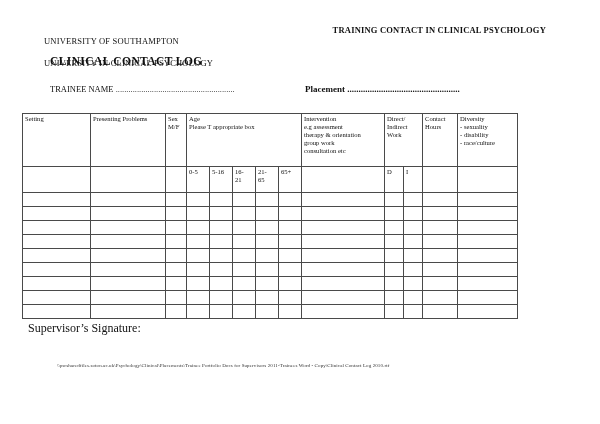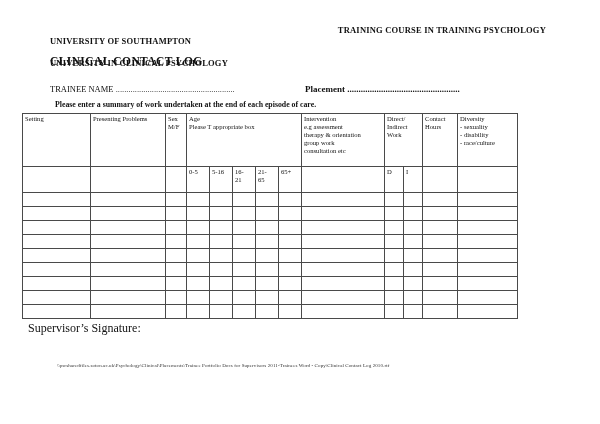--- a/index.html
+++ b/index.html
@@ -6,22 +6,22 @@
   .page {
     position: relative;
     width: 600px;
     height: 424px;
     background: #ffffff;
     font-family: "Liberation Serif", "DejaVu Serif", serif;
     color: #111;
     overflow: hidden;
   }
   .hdr-left {
-    position: absolute; left: 50px; top: 25px;
-    font-size: 8.5px; font-weight: bold; line-height: 11px;
+    position: absolute; left: 44px; top: 25px;
+    font-size: 8.5px; font-weight: normal; line-height: 11px;
     letter-spacing: 0.2px; white-space: pre-line;
   }
   .hdr-right {
     position: absolute; right: 54px; top: 25px;
     font-size: 8.5px; font-weight: bold; letter-spacing: 0.2px;
   }
   .doc-title {
     position: absolute; left: 50px; top: 55px;
     font-size: 11.5px; font-weight: bold; letter-spacing: 0.4px;
   }
@@ -60,30 +60,29 @@
 </head>
 <body>
 
 <div class="page">
 
   <div class="hdr-left">
     <span>UNIVERSITY OF SOUTHAMPTON</span><br>
     <span>UNIVERSITY IN CLINICAL PSYCHOLOGY</span>
   </div>
 
-  <div class="hdr-right">TRAINING COURSE IN TRAINING PSYCHOLOGY</div>
+  <div class="hdr-right">TRAINING CONTACT IN CLINICAL PSYCHOLOGY</div>
 
   <div class="doc-title">CLINICAL CONTACT LOG</div>
 
   <div class="name-line">
     <span class="trainee">TRAINEE NAME ........................................................</span>
     <span class="placement">Placement ..................................................</span>
   </div>
 
-  <div class="instruction">Please enter a summary of work undertaken at the end of each episode of care.</div>
 
   <table class="log">
     <colgroup>
       <col style="width:68px">
         <col style="width:75px">
         <col style="width:21px">
       <col style="width:23px">
         <col style="width:23px">
         <col style="width:23px">
         <col style="width:23px">

